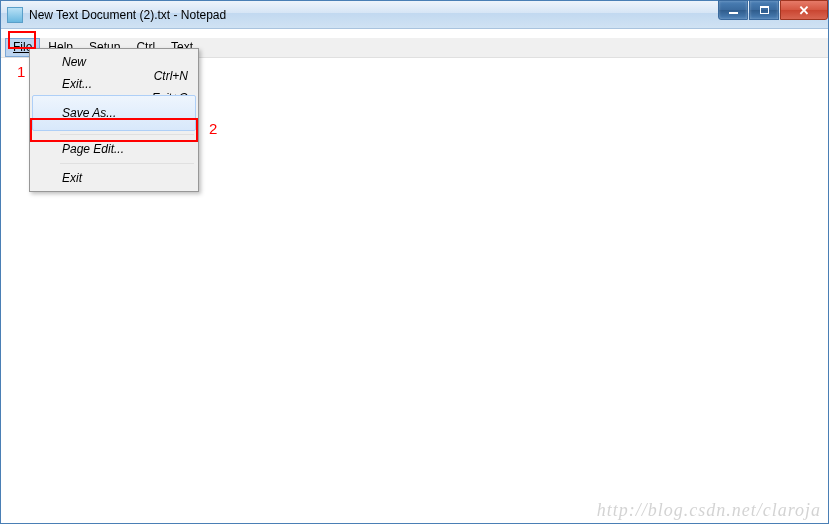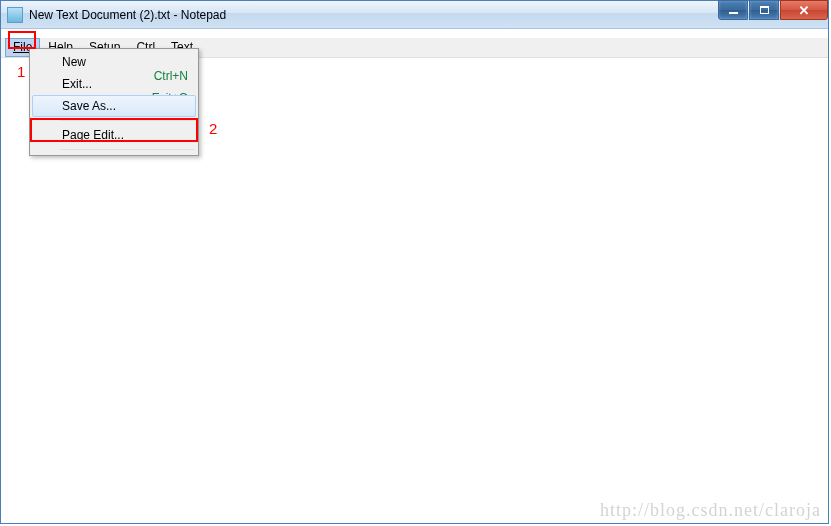--- a/index.html
+++ b/index.html
@@ -130,40 +130,41 @@
   top: 48px;
   width: 170px;
   background: #f0f0f0;
   border: 1px solid #979797;
   box-shadow: 2px 2px 4px rgba(0,0,0,0.25);
   z-index: 10;
   padding: 2px;
 }
 .dd-inner {
   background: #f0f0f0;
+  font-style: italic;
 }
 .dd-item {
   height: 22px;
   display: flex;
   align-items: center;
   padding-left: 30px;
   padding-right: 8px;
   position: relative;
   color: #000;
 }
 .dd-item.hover {
   background: linear-gradient(to bottom, #eef5fd, #d8e8fb);
   border: 1px solid #aecff7;
   border-radius: 2px;
   padding-left: 29px;
   padding-right: 7px;
-  height: 22px;
+  height: 36px;
 }
 .dd-label { flex: 1; }
-.dd-shortcut { color: #15803d; margin-left: 20px; margin-top: 28px; }
+.dd-shortcut { color: #000000; margin-left: 20px; margin-top: 28px; }
 .dd-sep {
   height: 1px;
   background: #e0e0e0;
   margin: 3px 2px 3px 28px;
 }
 
 .annotation {
   position: absolute;
   border: 2px solid #ff0000;
   pointer-events: none;
@@ -175,20 +176,21 @@
   font-size: 15px;
   z-index: 21;
   font-family: "Segoe UI", sans-serif;
 }
 .watermark {
   position: absolute;
   right: 10px;
   bottom: 5px;
   color: rgba(120,120,120,0.33);
   font-family: "Times New Roman", serif;
+  font-style: italic;
   font-size: 18px;
   letter-spacing: 1px;
   pointer-events: none;
   z-index: 30;
 }
 </style>
 </head>
 <body>
 
 <div class="window">
@@ -246,20 +248,24 @@
     <div class="dd-item hover">
       <span class="dd-label">Save As...</span>
       <span class="dd-shortcut"></span>
     </div>
     <div class="dd-sep"></div>
     <div class="dd-item">
       <span class="dd-label">Page Edit...</span>
       <span class="dd-shortcut"></span>
     </div>
     <div class="dd-sep"></div>
+    <div class="dd-item">
+      <span class="dd-label">Exit</span>
+      <span class="dd-shortcut"></span>
+    </div>
   </div>
 </div>
 
 <div class="annotation" style="left:8px; top:31px; width:28px; height:18px;"></div>
 <span class="anno-label" style="left:17px; top:63px;">1</span>
 
 <div class="annotation" style="left:30px; top:118px; width:168px; height:24px;"></div>
 <span class="anno-label" style="left:209px; top:120px;">2</span>
 
 <div class="watermark">http://blog.csdn.net/claroja</div>

